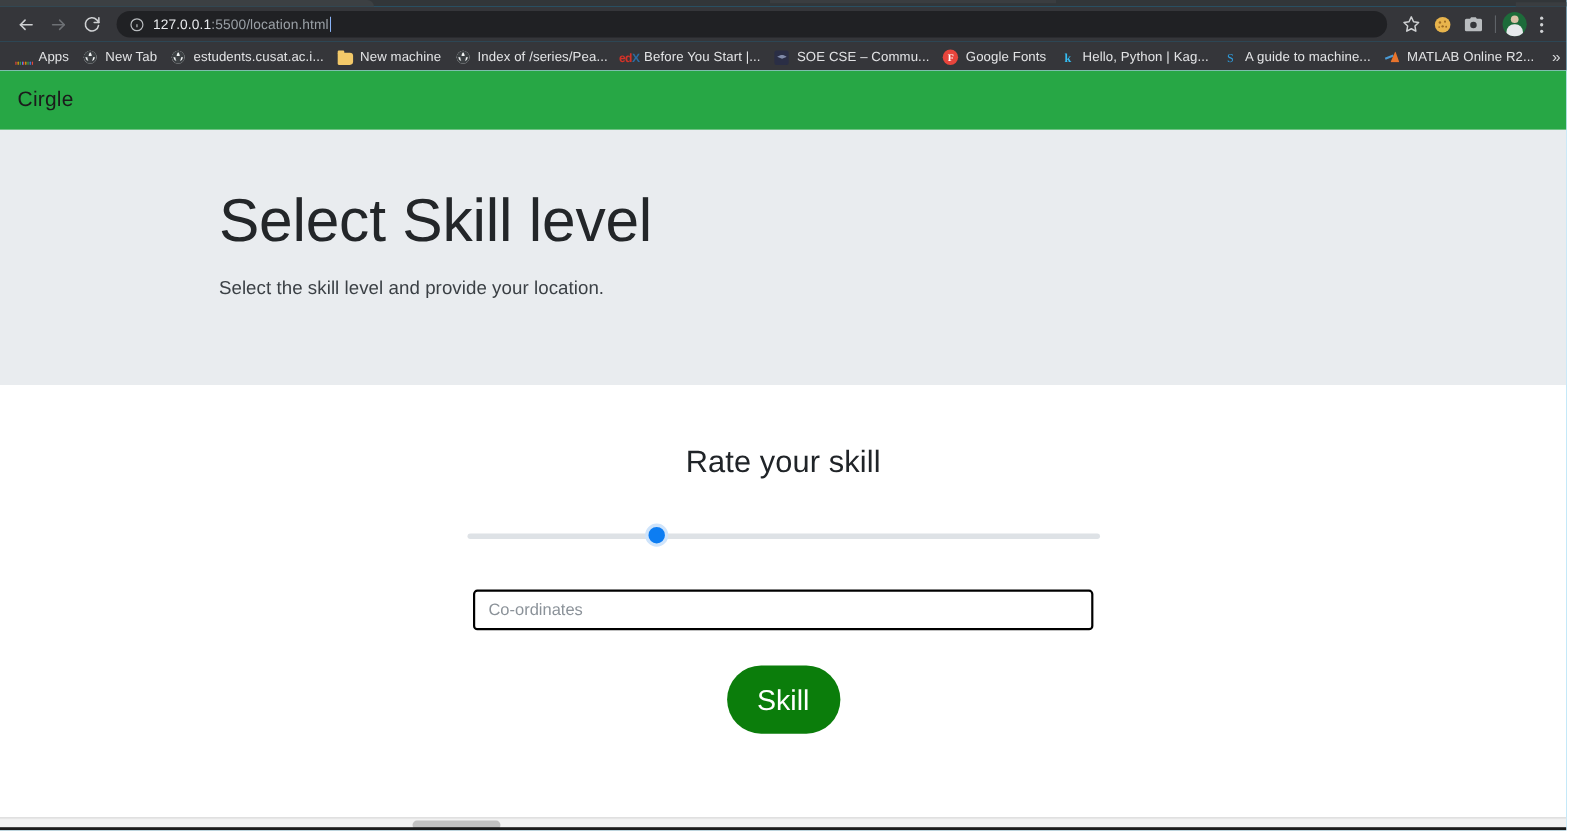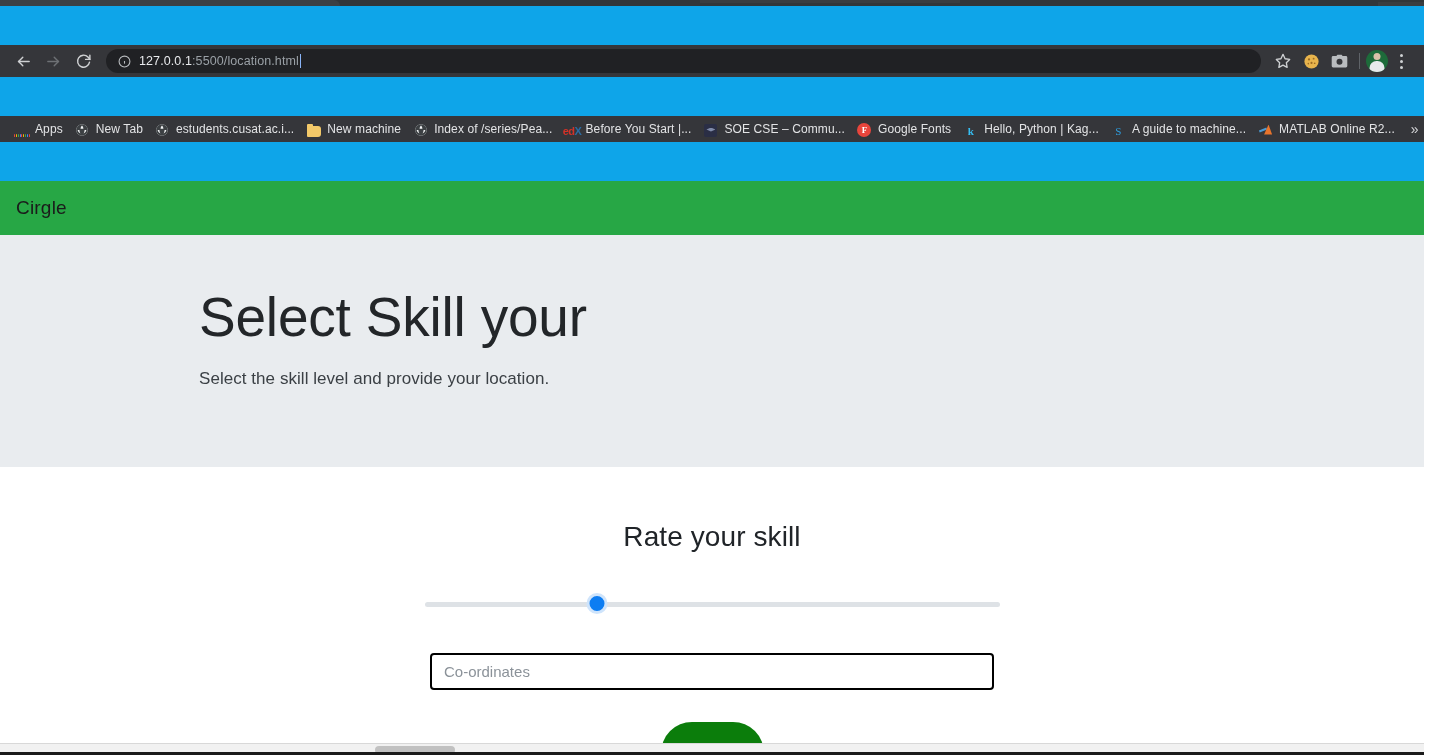--- a/index.html
+++ b/index.html
@@ -10,21 +10,20 @@
     overflow: hidden;
     font-family: "Liberation Sans", sans-serif;
     background: #ffffff;
   }
 
   
   #browser {
     width: 1424px; height: 755px;
     display: flex; flex-direction: column;
     background: #0ea5e9;
-    gap: 39px;
   }
   .tabstrip {
     height: 6px;
     background: #323639;
     position: relative;
     flex: 0 0 6px;
   }
   .tabstrip .tab-active {
     position: absolute; left: 0; top: 0;
     width: 340px; height: 6px;
@@ -562,37 +561,37 @@
   </div>
 
   <div class="viewport">
 
     <div class="navbar">
       <span class="brand">Cirgle</span>
     </div>
 
     <div class="jumbotron">
       <div class="jumbo-inner">
-        <h1>Select Skill your</h1>
+        <h1>Select Skill level</h1>
         <p>Select the skill level and provide your location.</p>
       </div>
     </div>
 
     <div class="content">
       <h2>Rate your skill</h2>
 
       <div class="slider-wrap">
         <div class="slider-track"></div>
         <div class="slider-thumb" id="slider-thumb" style="left: 30%;"></div>
       </div>
 
       <input class="coord-input" type="text" id="coord-input" placeholder="Co-ordinates" style="">
 
 
-      <button class="btn-submit">Hello</button>
+      <button class="btn-submit">Skill</button>
     </div>
 
     <div class="page-hscroll">
       <div class="thumb"></div>
     </div>
     <div class="win-edge"></div>
   </div>
 
 </div>
 

